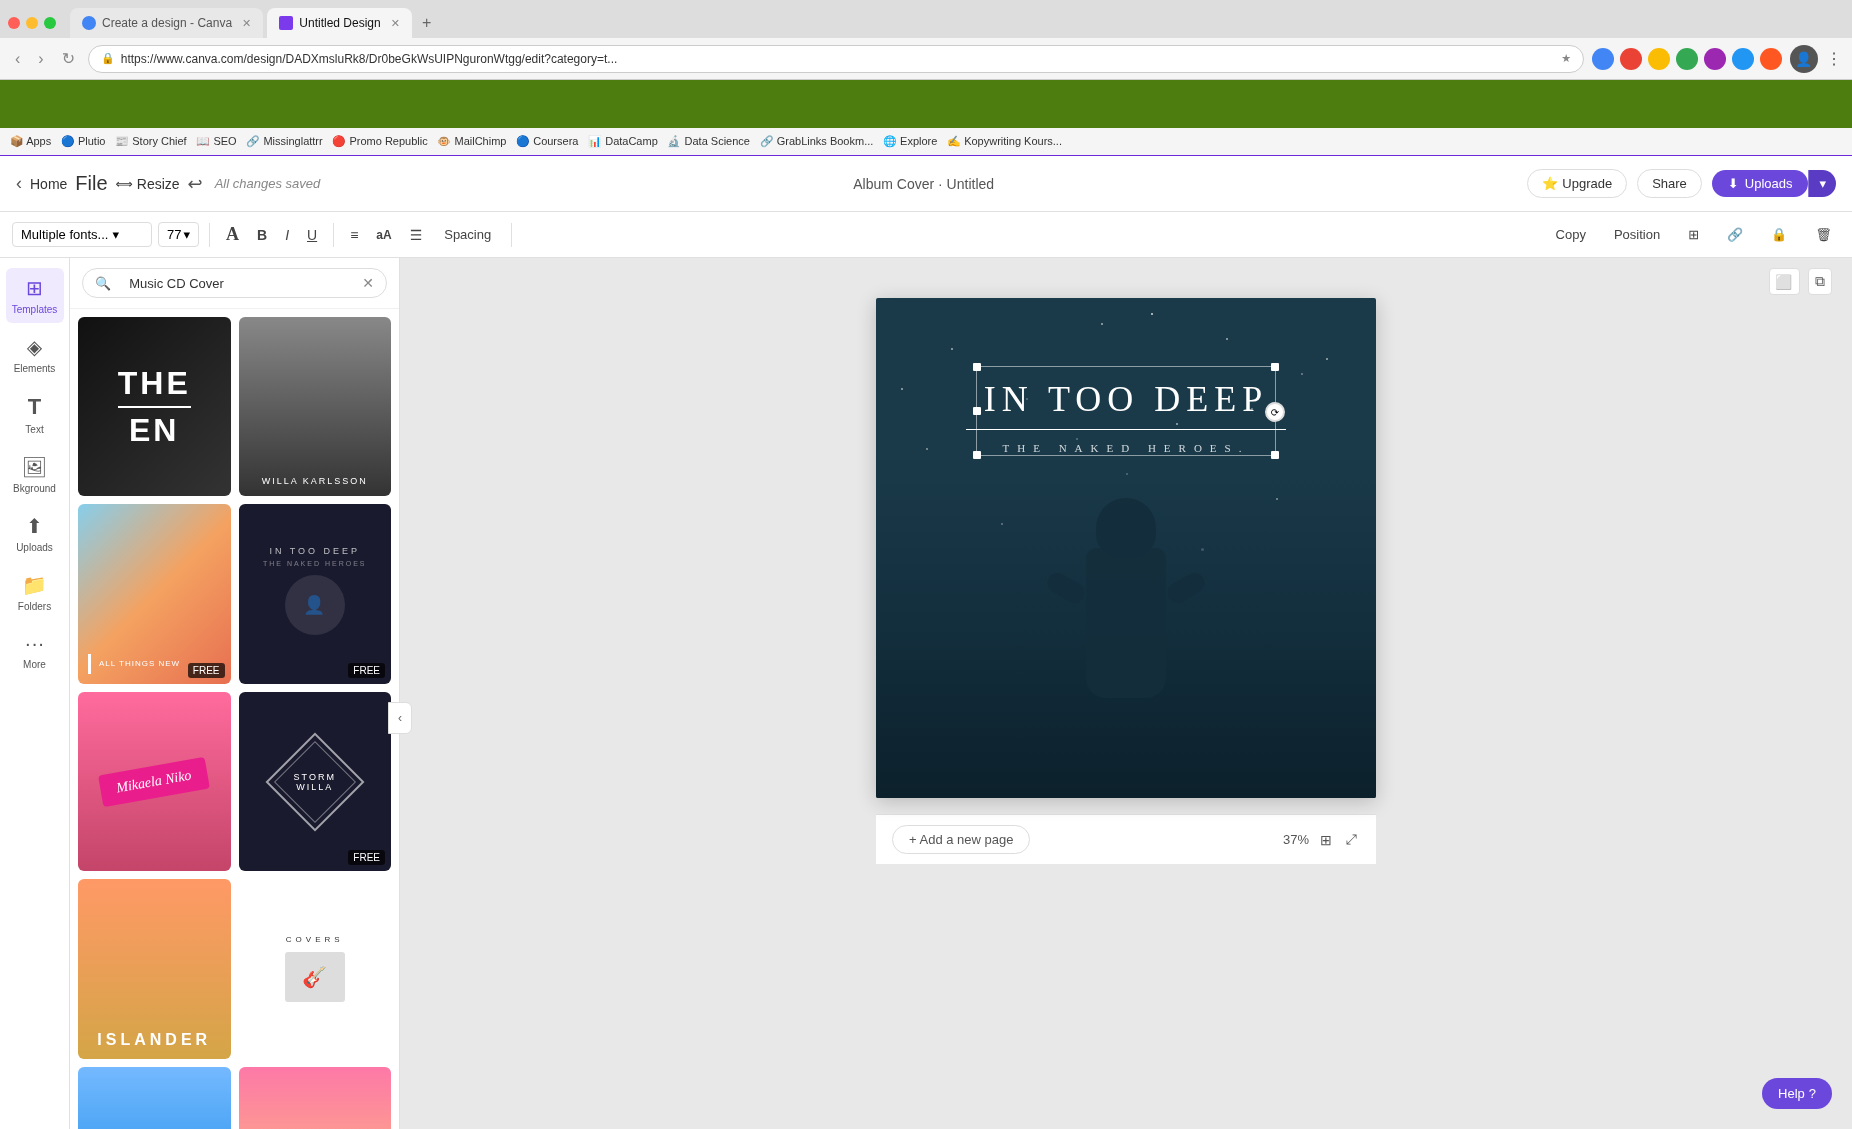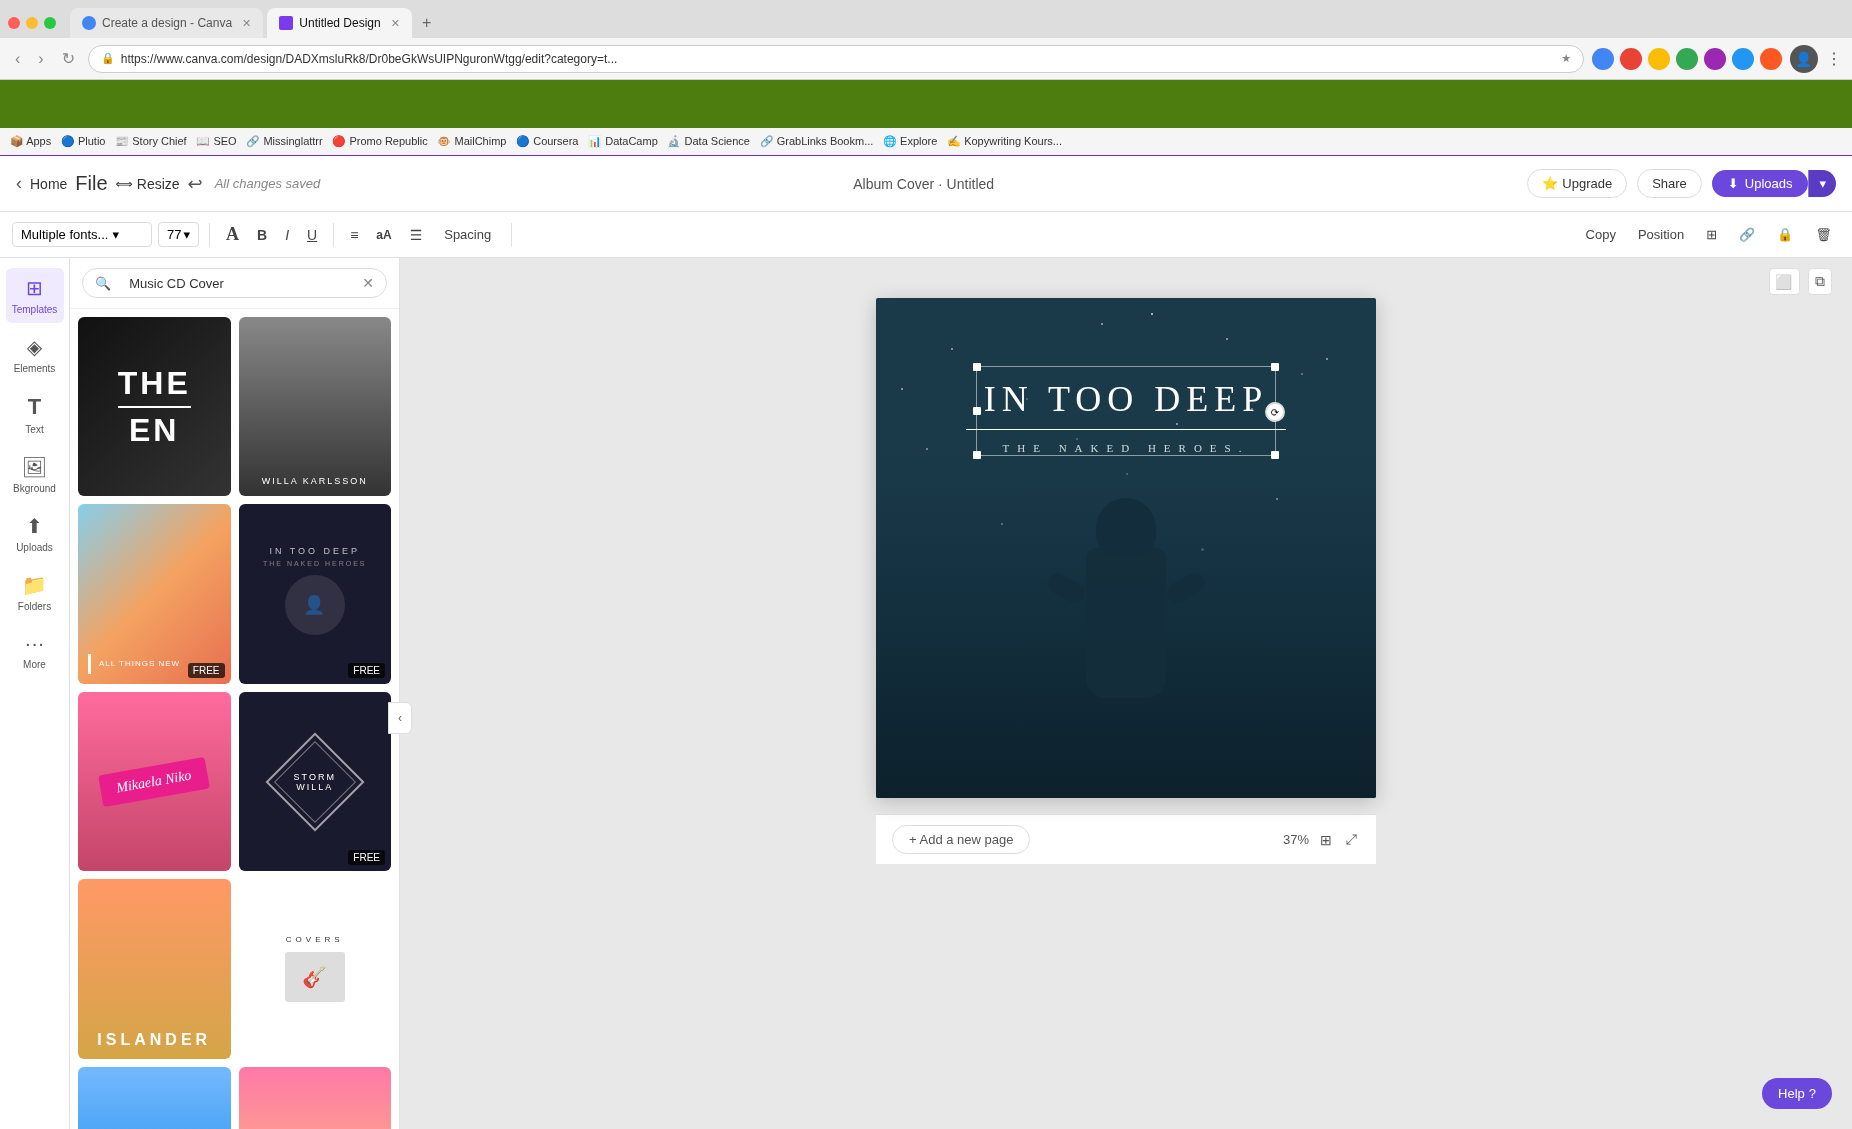--- a/index.html
+++ b/index.html
@@ -50,21 +50,21 @@
     
     .format-toolbar { display: flex; align-items: center; background: white; border-bottom: 1px solid #e0e0e0; padding: 0 12px; height: 46px; gap: 6px; }
     .font-selector { display: flex; align-items: center; gap: 4px; border: 1px solid #ddd; border-radius: 4px; padding: 4px 8px; font-size: 13px; cursor: pointer; min-width: 140px; }
     .font-size { display: flex; align-items: center; gap: 2px; border: 1px solid #ddd; border-radius: 4px; padding: 4px 8px; font-size: 13px; cursor: pointer; }
     .format-sep { width: 1px; height: 24px; background: #e0e0e0; margin: 0 4px; }
     .format-btn { background: none; border: none; padding: 4px 6px; cursor: pointer; font-size: 14px; color: #444; border-radius: 3px; }
     .format-btn.bold { font-weight: bold; }
     .format-btn.italic { font-style: italic; }
     .spacing-btn { background: none; border: none; padding: 4px 10px; cursor: pointer; font-size: 13px; color: #444; border-radius: 3px; }
     .tool-btn { background: none; border: none; padding: 4px 8px; cursor: pointer; font-size: 13px; color: #444; }
-    .format-right { margin-left: auto; display: flex; align-items: center; gap: 6px; }
+    .format-right { margin-left: auto; display: flex; align-items: center; gap: 12px; }
 
     
     .main-content { display: flex; flex: 1; overflow: hidden; }
 
     
     .left-sidebar { width: 70px; background: white; border-right: 1px solid #e0e0e0; display: flex; flex-direction: column; align-items: center; padding: 10px 0; gap: 4px; }
     .sidebar-item { display: flex; flex-direction: column; align-items: center; gap: 4px; padding: 8px 6px; cursor: pointer; border-radius: 6px; width: 58px; }
     .sidebar-item.active { background: #f0eaff; }
     .sidebar-icon { font-size: 20px; color: #555; }
     .sidebar-label { font-size: 10px; color: #555; text-align: center; }

